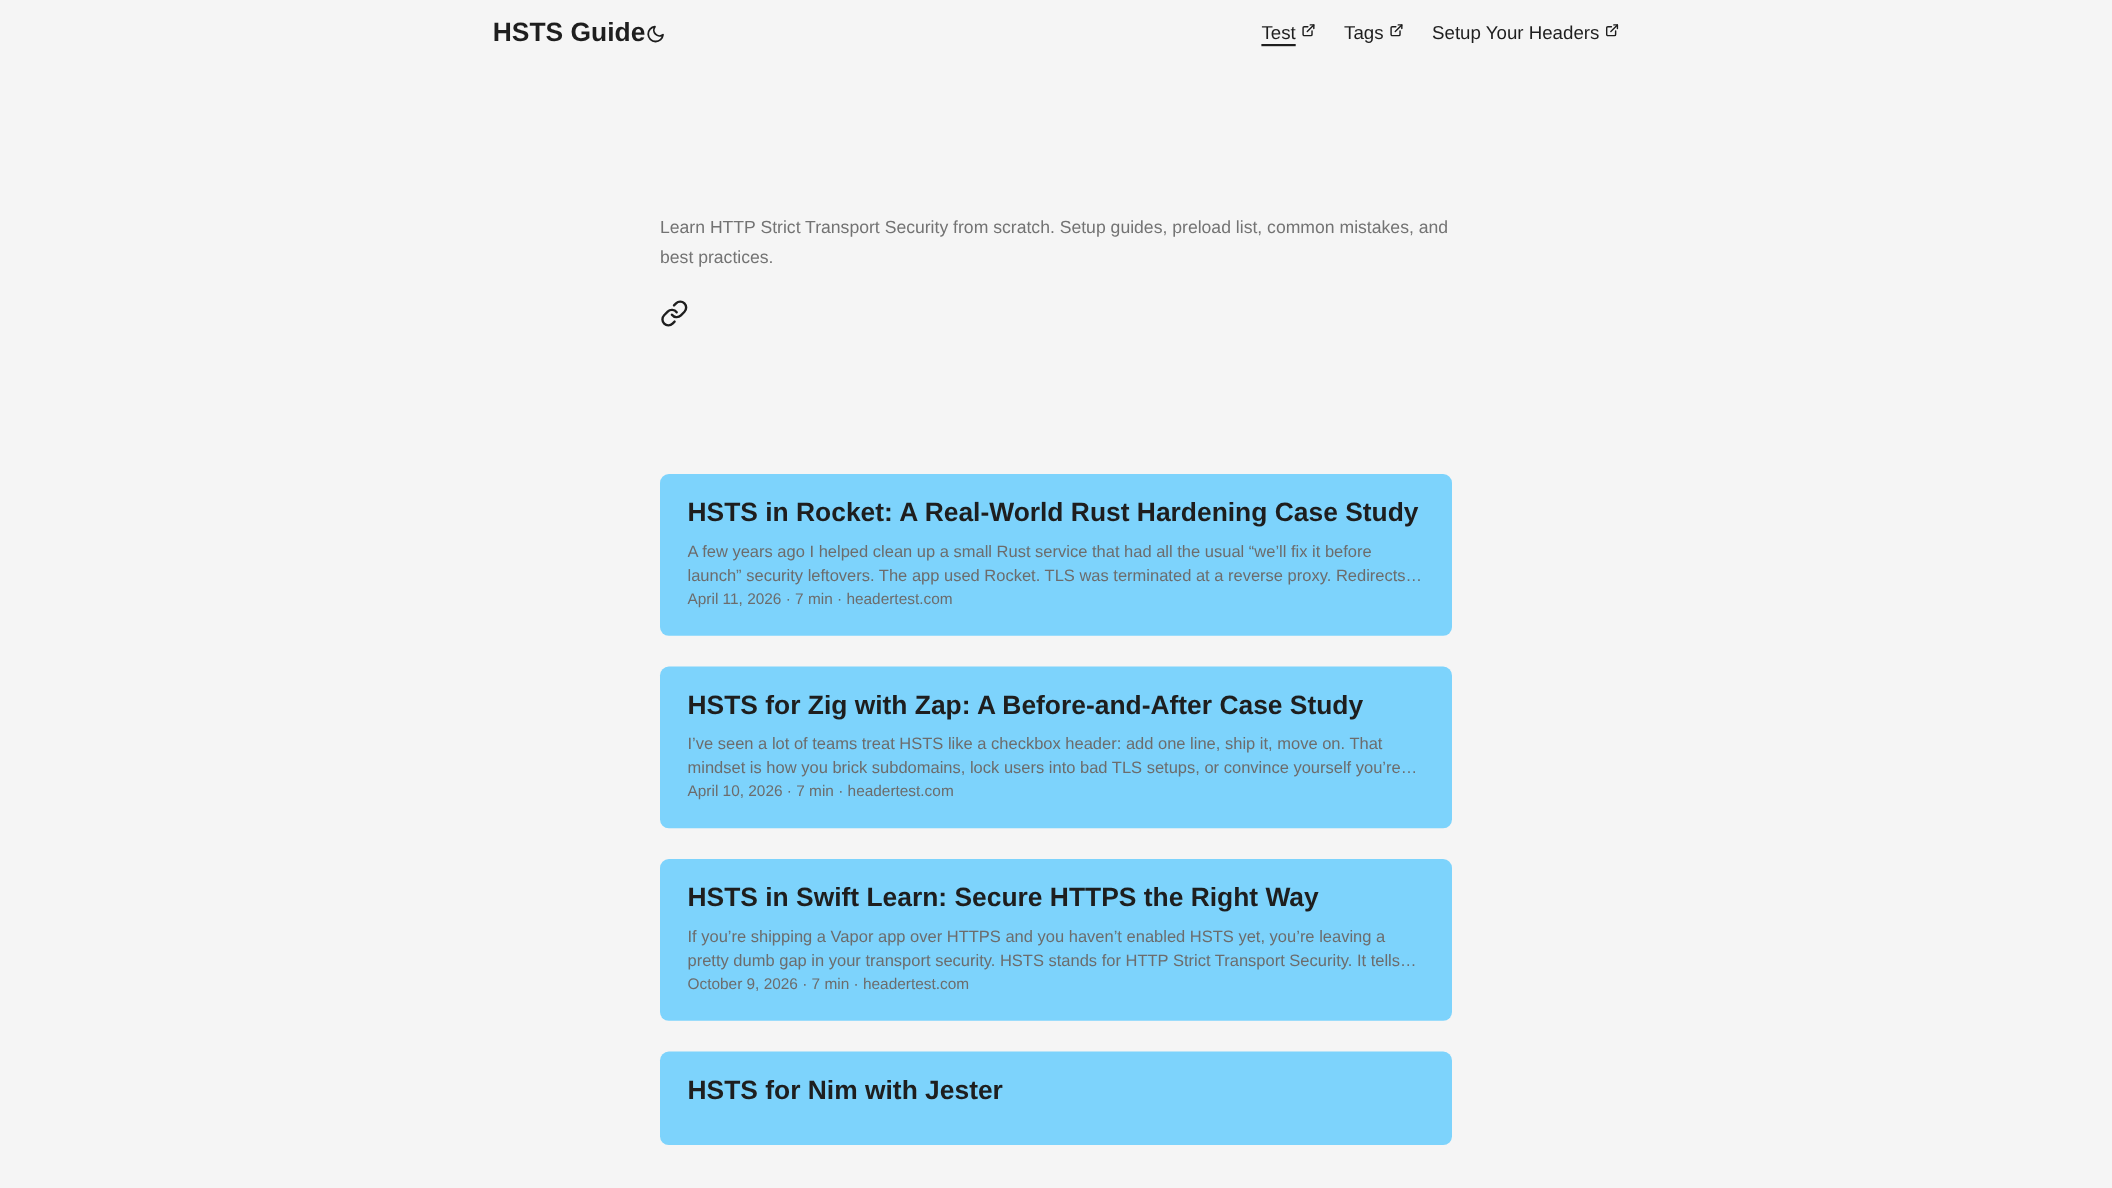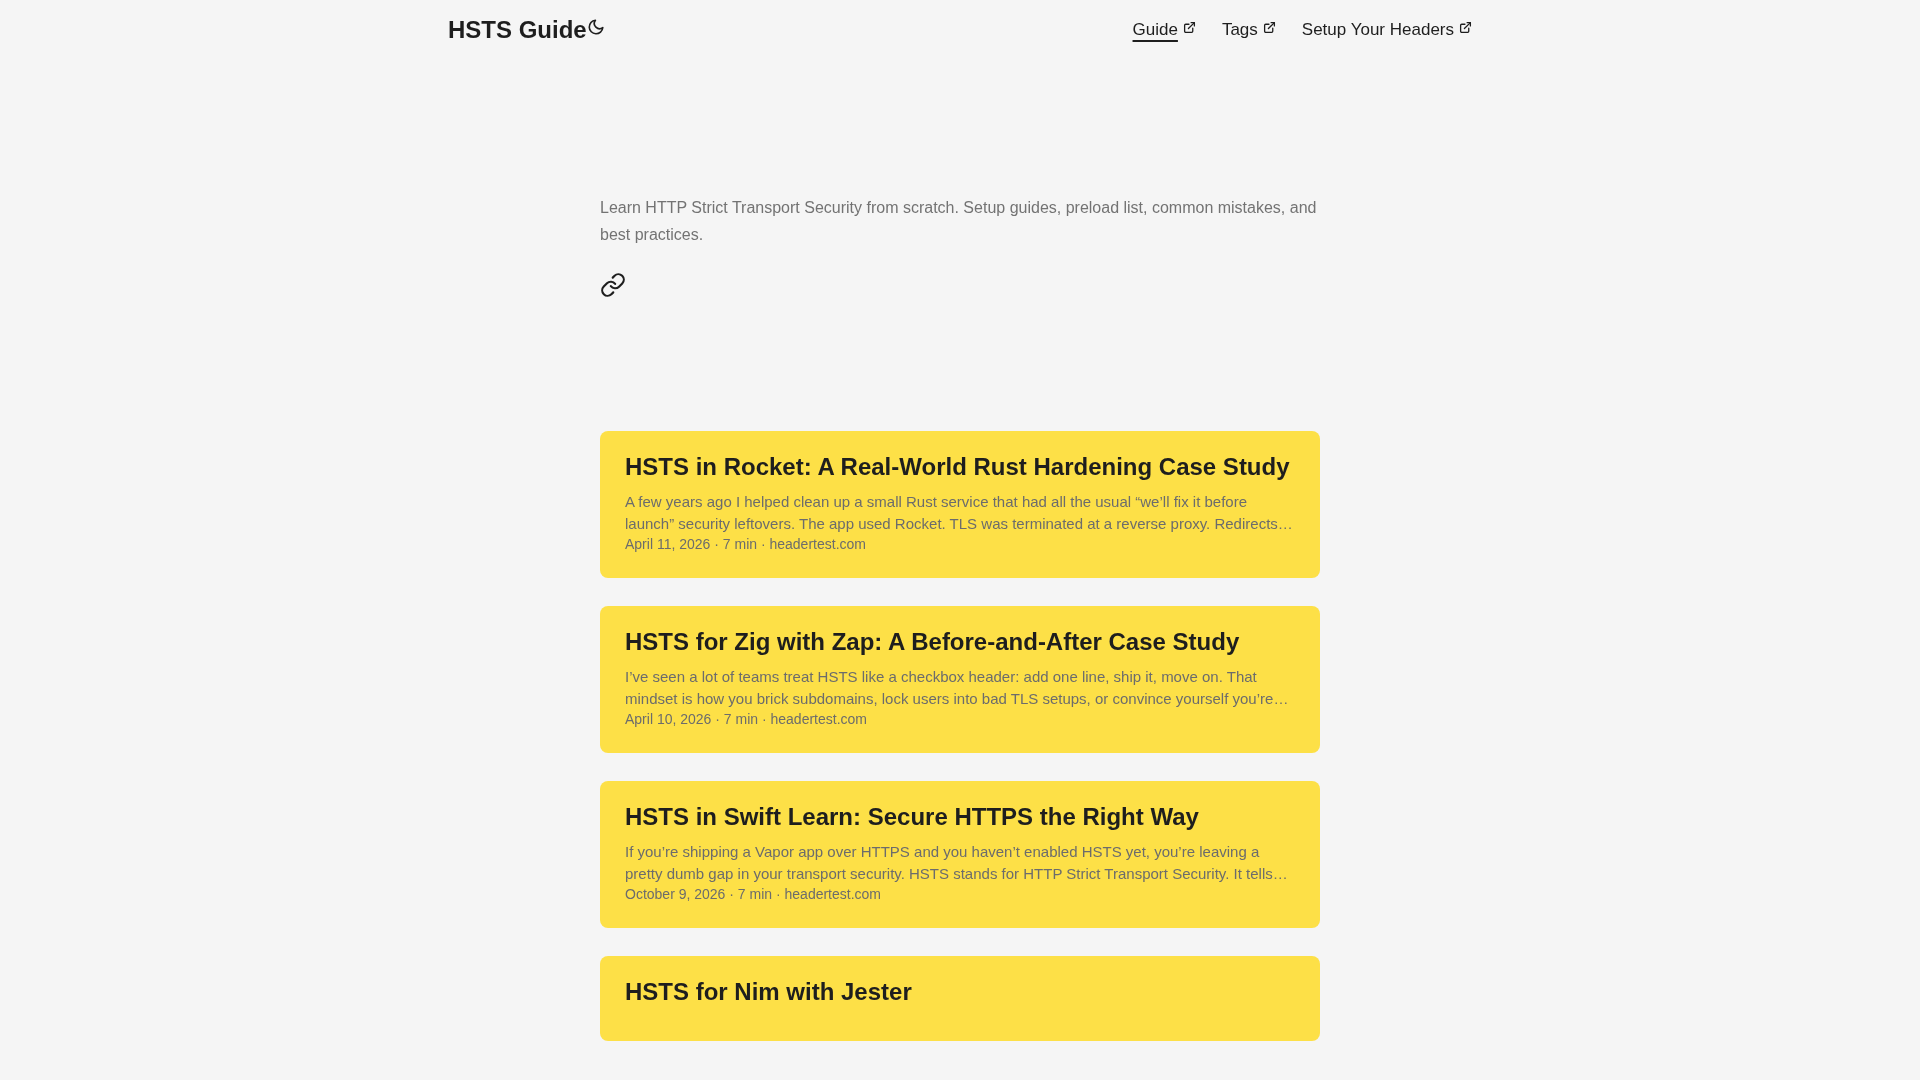--- a/index.html
+++ b/index.html
@@ -17,21 +17,21 @@
     display: flex;
     align-items: center;
   }
   .header-inner {
     width: 1024px;
     margin: 0 auto;
     display: flex;
     align-items: center;
     justify-content: space-between;
   }
-  .logo-wrap { display: flex; align-items: flex-start; gap: 0; }
+  .logo-wrap { display: flex; align-items: center; gap: 0; }
   .logo {
     font-size: 24px;
     font-weight: 700;
     color: #1e1e1e;
     text-decoration: none;
     cursor: pointer;
   }
   .theme-toggle {
     background: none; border: none; cursor: pointer;
     display: flex; align-items: center; justify-content: center;
@@ -78,21 +78,21 @@
     display: flex;
     margin-bottom: 133px;
   }
   .social-link {
     color: #1e1e1e; cursor: pointer; display: inline-flex;
   }
 
   
   .post-list { display: flex; flex-direction: column; gap: 28px; }
   .post-entry {
-    background: #fde047;
+    background: #7dd3fc;
     border-radius: 8px;
     padding: 20px 25px 25px 25px;
     cursor: pointer;
   }
   .post-title {
     font-size: 24px;
     line-height: 32px;
     font-weight: 700;
     color: #1e1e1e;
   }
@@ -124,21 +124,21 @@
       <button class="theme-toggle">
         <span>
           <svg width="18" height="18" viewBox="0 0 24 24" fill="none" stroke="currentColor" stroke-width="2.2" stroke-linecap="round" stroke-linejoin="round">
             <path d="M21 12.79A9 9 0 1 1 11.21 3 7 7 0 0 0 21 12.79z"></path>
           </svg>
         </span>
       </button>
     </div>
     <nav class="nav">
   <a class="nav-item active">
-    <span class="nav-label">Guide</span>
+    <span class="nav-label">Test</span>
     <span class="ext-icon" hidden="">
       <svg width="13" height="13" viewBox="0 0 24 24" fill="none" stroke="currentColor" stroke-width="2.4" stroke-linecap="round" stroke-linejoin="round">
         <path d="M18 13v6a2 2 0 0 1-2 2H5a2 2 0 0 1-2-2V8a2 2 0 0 1 2-2h6"></path>
         <polyline points="15 3 21 3 21 9"></polyline>
         <line x1="10" y1="14" x2="21" y2="3"></line>
       </svg>
     </span>
   </a>
 
   <a class="nav-item">

